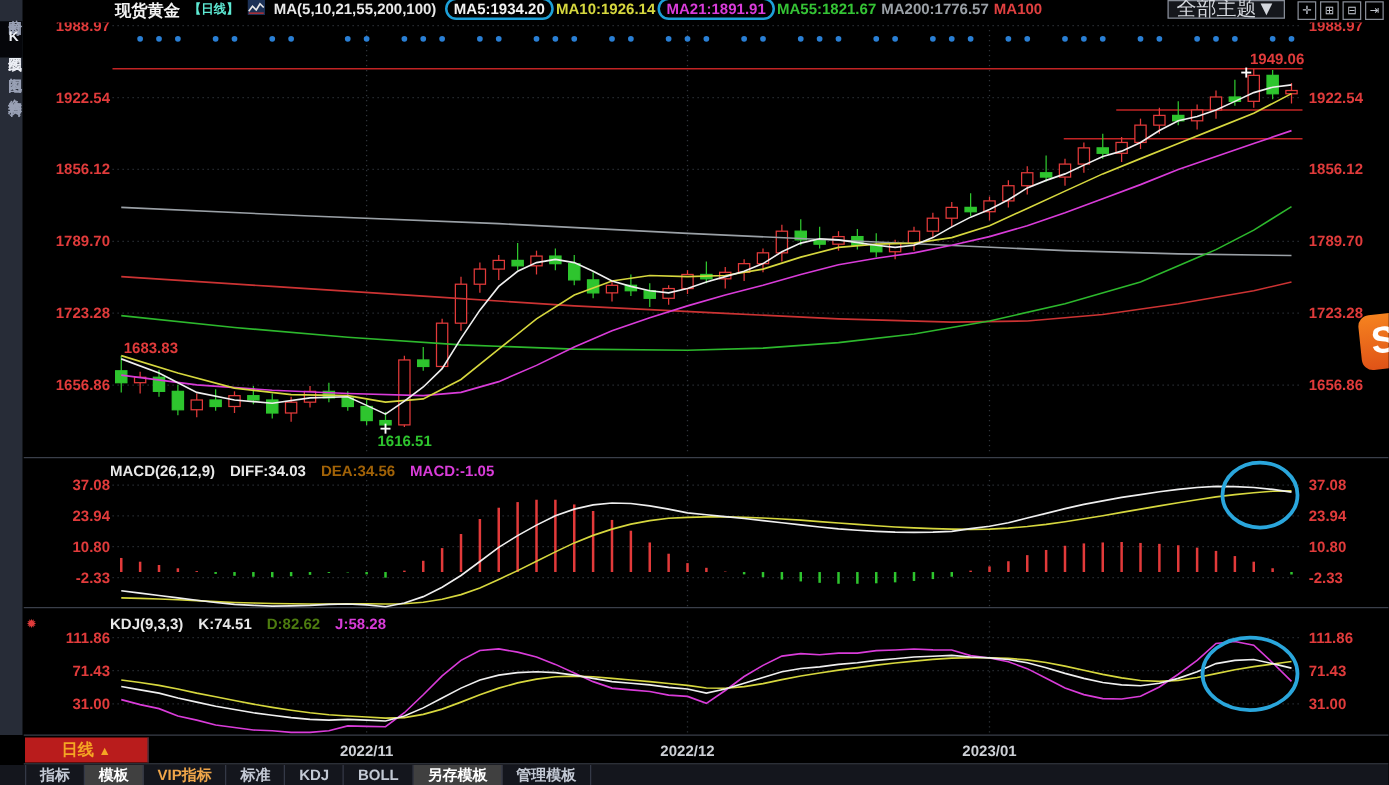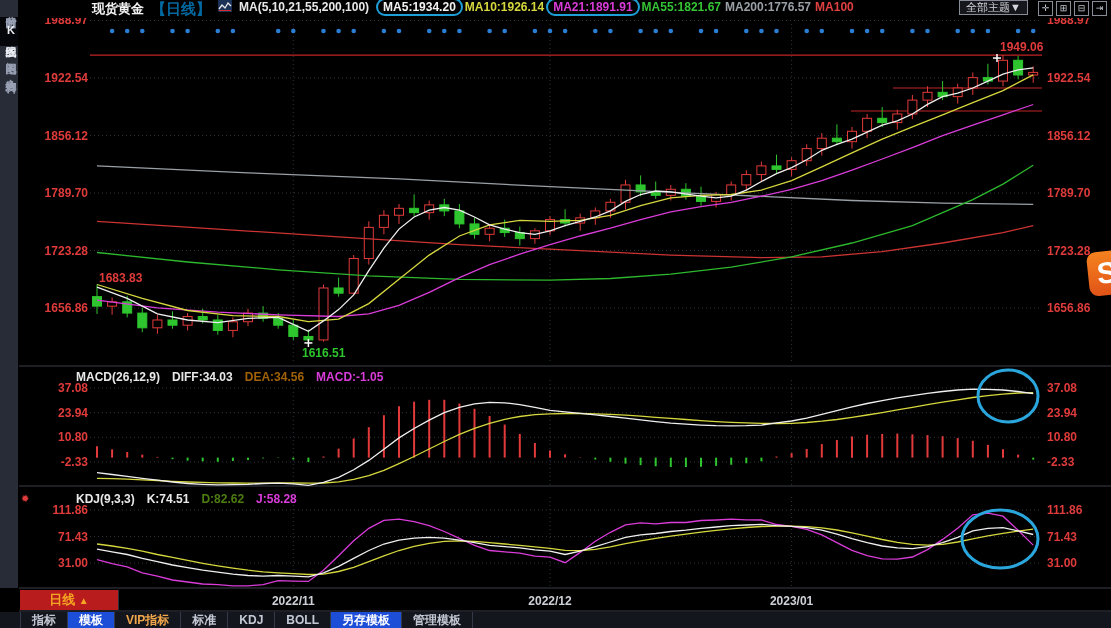--- a/index.html
+++ b/index.html
@@ -3,49 +3,49 @@
 <meta charset="utf-8">
 <style>
   html,body{margin:0;padding:0;background:#000;width:1111px;height:628px;overflow:hidden;
     font-family:"Liberation Sans",sans-serif;}
   .app{position:relative;width:1111px;height:628px;background:#000;}
   #chart-svg{position:absolute;left:0;top:0;}
   
   .topbar{position:absolute;left:18px;top:0;width:1093px;height:18px;background:#000;
     display:flex;align-items:flex-start;gap:7px;padding-left:74px;box-sizing:border-box;font-size:12px;white-space:nowrap;}
   .inst{color:#f2f2f2;font-weight:bold;font-size:13px;}
-  .ptag{color:#0369a1;font-weight:bold;font-size:15px;}
+  .ptag{color:#5eead4;font-weight:bold;font-size:10px;}
   .maf{color:#e8e8e8;font-weight:bold;}
   .mini{width:14px;height:12px;display:inline-block;}
   .chip{font-weight:bold;padding:0 2px;}
   .chip.circled{border:2px solid #1da0d8;border-radius:10px;padding:0 5px;}
   .spacer{flex:1;}
-  .theme{background:#15171c;border:1px solid #878c96;color:#d4d7dd;font-size:11px;
+  .theme{background:#15171c;border:1px solid #878c96;color:#d4d7dd;font-size:16px;
     height:15px;line-height:13px;padding:0 6px;font-family:"Liberation Sans",sans-serif;cursor:pointer;}
   .hicon{display:inline-block;width:13px;height:13px;border:1px solid #878c96;color:#c2c6cf;
     font-size:9px;line-height:12px;text-align:center;margin-left:3px;cursor:pointer;}
   #hdr-icons{margin-right:4px;}
   
   .sidebar{position:absolute;left:0;top:0;width:18px;height:588px;background:#272c37;}
   .side-item{writing-mode:vertical-rl;text-orientation:upright;color:#99a1b5;font-size:11px;
     width:18px;padding:7px 0;text-align:center;letter-spacing:1px;cursor:pointer;font-weight:bold;}
   .side-item.active{background:#05060a;color:#eceff5;}
   
-  .ind-header{position:absolute;left:76px;font-size:12px;font-weight:bold;display:flex;gap:12px;z-index:3;}
+  .ind-header{position:absolute;left:88px;font-size:12px;font-weight:bold;display:flex;gap:12px;z-index:3;}
   .panel-icon{position:absolute;left:21px;top:493px;color:#e03b3b;font-size:10px;z-index:3;cursor:pointer;}
   
   .period-box{position:absolute;left:20px;top:590px;width:98px;height:20px;background:#b91c1c;
     border-right:1px solid #2c303c;color:#f5a623;font-weight:bold;font-size:13px;text-align:center;
     line-height:20px;z-index:3;cursor:pointer;}
   .period-box .arr{font-size:10px;}
   .tabbar{position:absolute;left:0;top:612px;width:1111px;height:16px;background:#14161d;
     display:flex;align-items:center;font-size:12px;color:#c3c9d4;z-index:3;}
   .tab{padding:0 11px;border-right:1px solid #343947;height:16px;line-height:16px;cursor:pointer;font-weight:bold;}
   .tab:first-child{margin-left:20px;border-left:1px solid #343947;}
-  .tab.active{background:#1d4ed8;color:#fff;}
+  .tab.active{background:#404040;color:#fff;}
   .tab.vip{color:#f0a64a;}
   
   .s-widget{position:absolute;left:1088px;top:251px;width:38px;height:44px;
     background:linear-gradient(#f5821f,#e05317);border-radius:9px;color:#fff;font-size:30px;
     font-weight:bold;text-align:center;line-height:44px;transform:rotate(-6deg);z-index:4;cursor:pointer;}
 </style>
 </head>
 <body>
 
 <div class="app">

